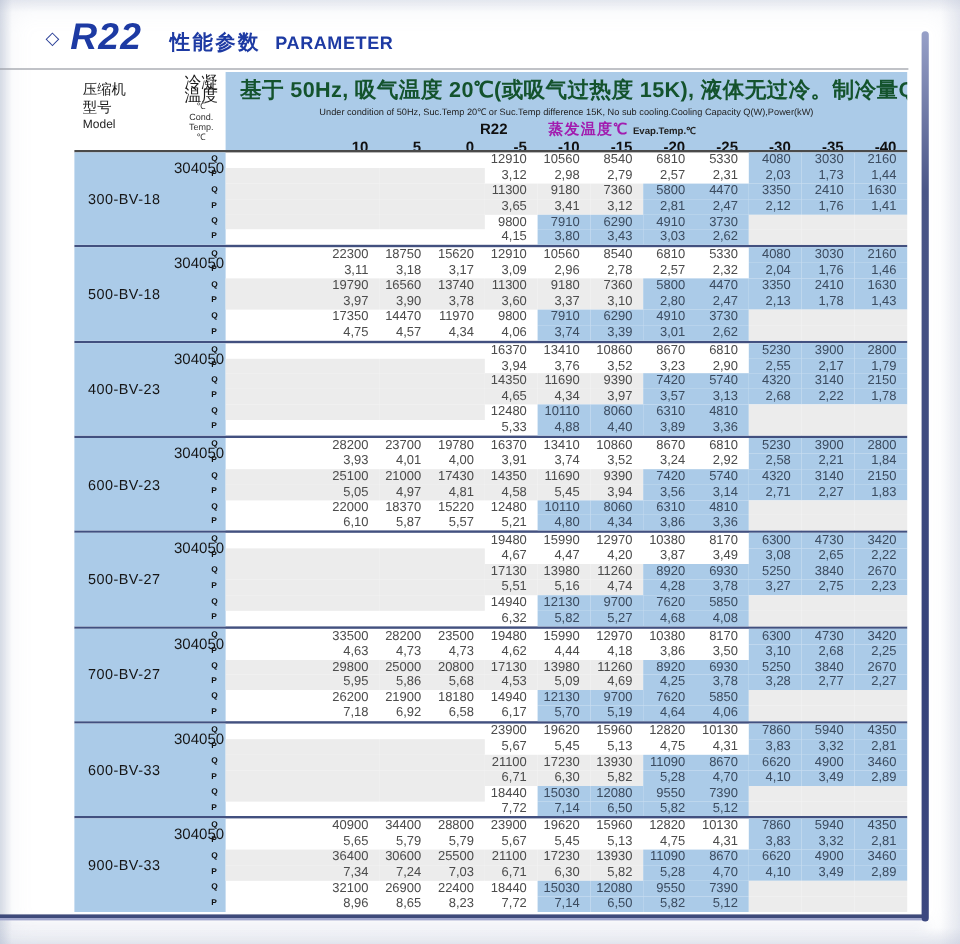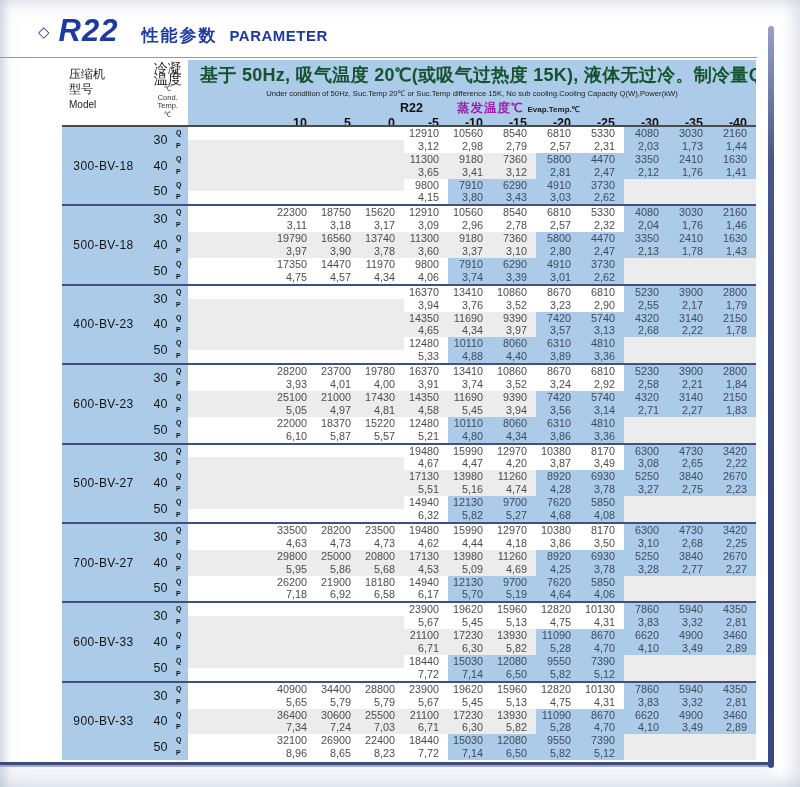--- a/index.html
+++ b/index.html
@@ -41,21 +41,21 @@
   .cols-row{display:flex;margin-top:1px;}
   .hc{width:44px;text-align:right;padding-right:9px;font-size:12.5px;font-weight:bold;color:#111;box-sizing:border-box;}
   .hc.first{width:128px;}
 
   
   .block{display:flex;border-bottom:2px solid #42507f;}
   .block:last-child{border-bottom:none;}
   .lp{width:126px;background:#abcbe8;display:flex;}
   .lp-model{width:83px;display:flex;align-items:center;justify-content:center;
     font-size:12px;letter-spacing:.4px;color:#151515;white-space:nowrap;}
-  .lp-temps{width:31px;display:flex;flex-direction:column;}
+  .lp-temps{width:31px;display:flex;flex-direction:row;}
   .tmp{height:25.8px;display:flex;align-items:center;justify-content:center;font-size:12.5px;color:#151515;}
   .lp-qp{width:12px;display:flex;flex-direction:column;}
   .qpl{height:12.9px;line-height:12.9px;font-size:7px;font-weight:bold;color:#111;text-align:left;}
   .dg{width:636px;display:grid;grid-template-columns:128px repeat(10,44px);grid-auto-rows:12.9px;}
   .c{font-size:10.8px;line-height:12.9px;text-align:right;padding-right:9px;color:#4c4c4c;
      white-space:nowrap;box-sizing:border-box;}
   .c.blue{background:#abcbe8;color:#3c4c60;}
   .c.gray{background:#ececec;}
 
   

